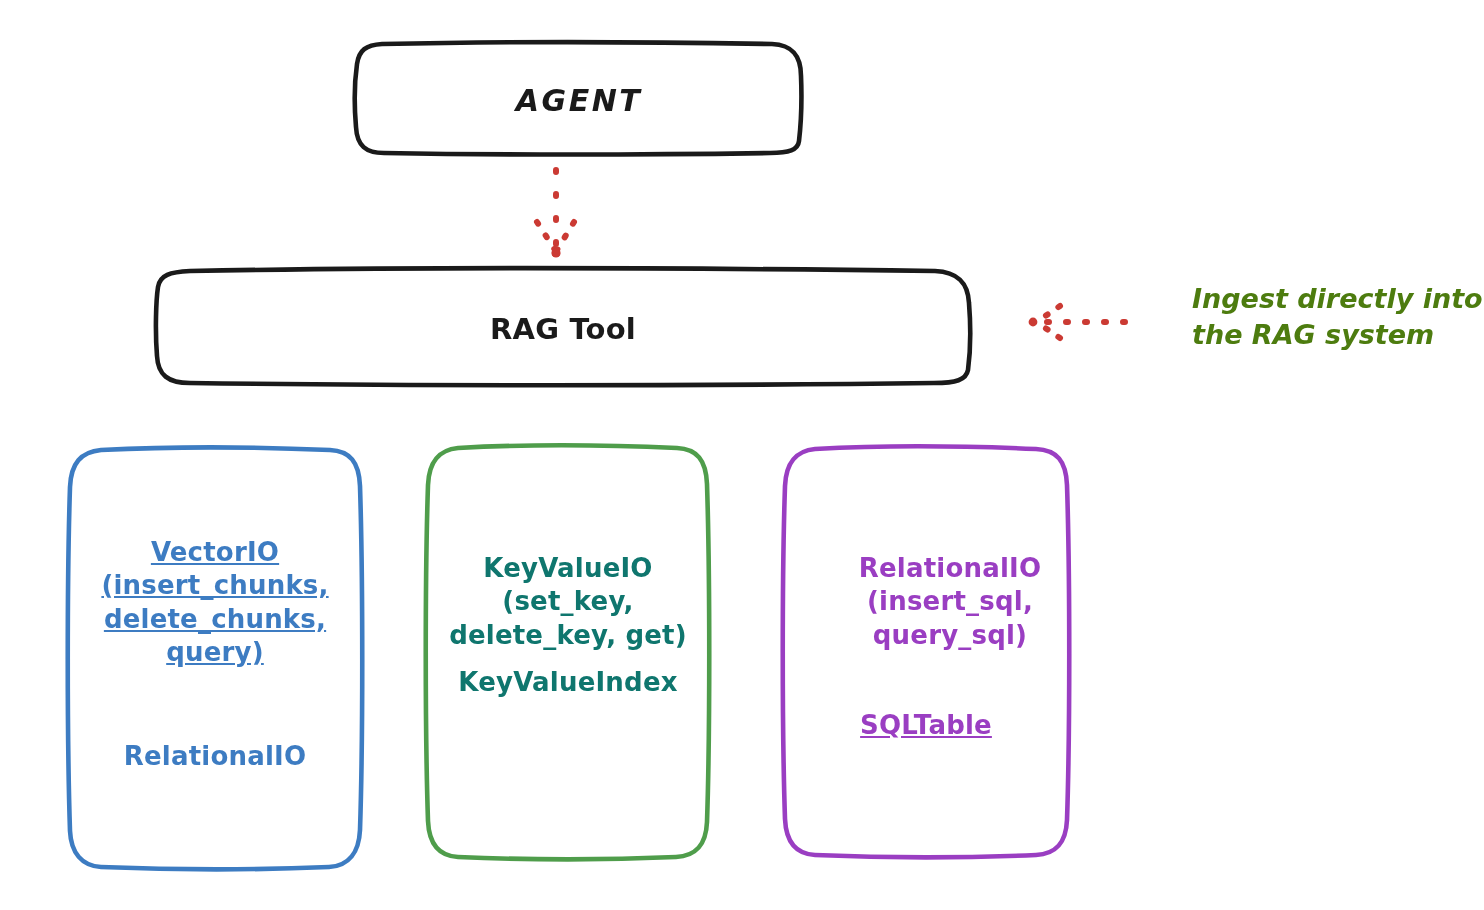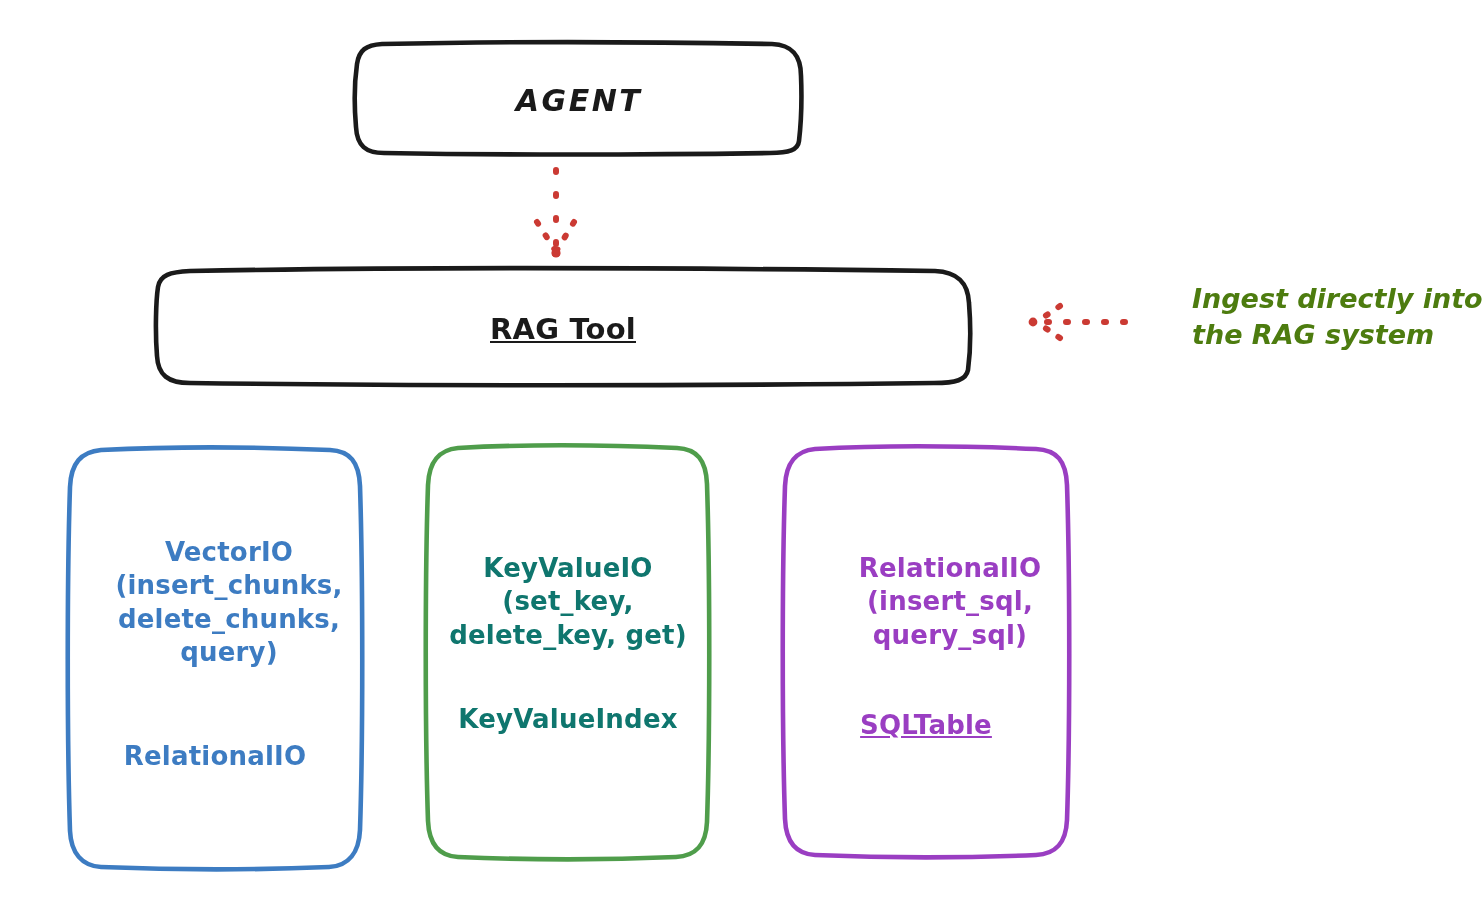--- a/index.html
+++ b/index.html
@@ -32,21 +32,20 @@
     font-size: 30px;
     font-style: italic;
     font-weight: 700;
     letter-spacing: 2.5px;
     color: #1a1a1a;
   }
   .node-title-rag {
     font-size: 29px;
     font-weight: 600;
     color: #1a1a1a;
-    text-decoration: underline;
   }
   .leaf-text {
     font-size: 26px;
     font-weight: 600;
   }
   .leaf-blue  { color: #3d7cc2; }
   .leaf-green { color: #0f766e; }
   .leaf-purple{ color: #9a3ec2; }
 
   .annotation {
@@ -128,30 +127,30 @@
            C 966 858, 886 858, 815 855
            C 796 854, 786 842, 785 819
            C 782 730, 782 574, 785 486
            C 786 462, 796 451, 815 449 Z" fill="#ffffff" stroke="#9a3ec2" stroke-width="4.6" stroke-linecap="round" stroke-linejoin="round"></path>
 </svg>
 
 <div class="node-label node-title-agent" style="left:356px; top:82px; width:446px;font-style:italic;">AGENT</div>
 
 <div class="node-label node-title-rag" style="left:157px; top:311px; width:812px;">RAG Tool</div>
 
-<div class="node-label leaf-text leaf-blue" style="left:76px; top:536px; width:306px;">VectorIO
+<div class="node-label leaf-text leaf-blue" style="left:62px; top:536px; width:306px;text-decoration:underline;">VectorIO
 (insert_chunks,
 delete_chunks,
 query)</div>
 <div class="node-label leaf-text leaf-blue" style="left:62px; top:740px; width:306px;">RelationalIO</div>
 
 <div class="node-label leaf-text leaf-green" style="left:420px; top:552px; width:296px;">KeyValueIO
 (set_key,
 delete_key, get)</div>
-<div class="node-label leaf-text leaf-green" style="left:420px; top:703px; width:296px;">KeyValueIndex</div>
+<div class="node-label leaf-text leaf-green" style="left:420px; top:666px; width:296px;">KeyValueIndex</div>
 
 <div class="node-label leaf-text leaf-purple" style="left:801px; top:552px; width:298px;">RelationalIO
 (insert_sql,
 query_sql)</div>
 <div class="node-label leaf-text leaf-purple" style="left:777px; top:709px; width:298px;text-decoration:underline;">SQLTable</div>
 
 <div class="annotation" style="left:1148px; top:281px; width:330px;">Ingest directly into
 the RAG system</div>
 
 </body></html>

